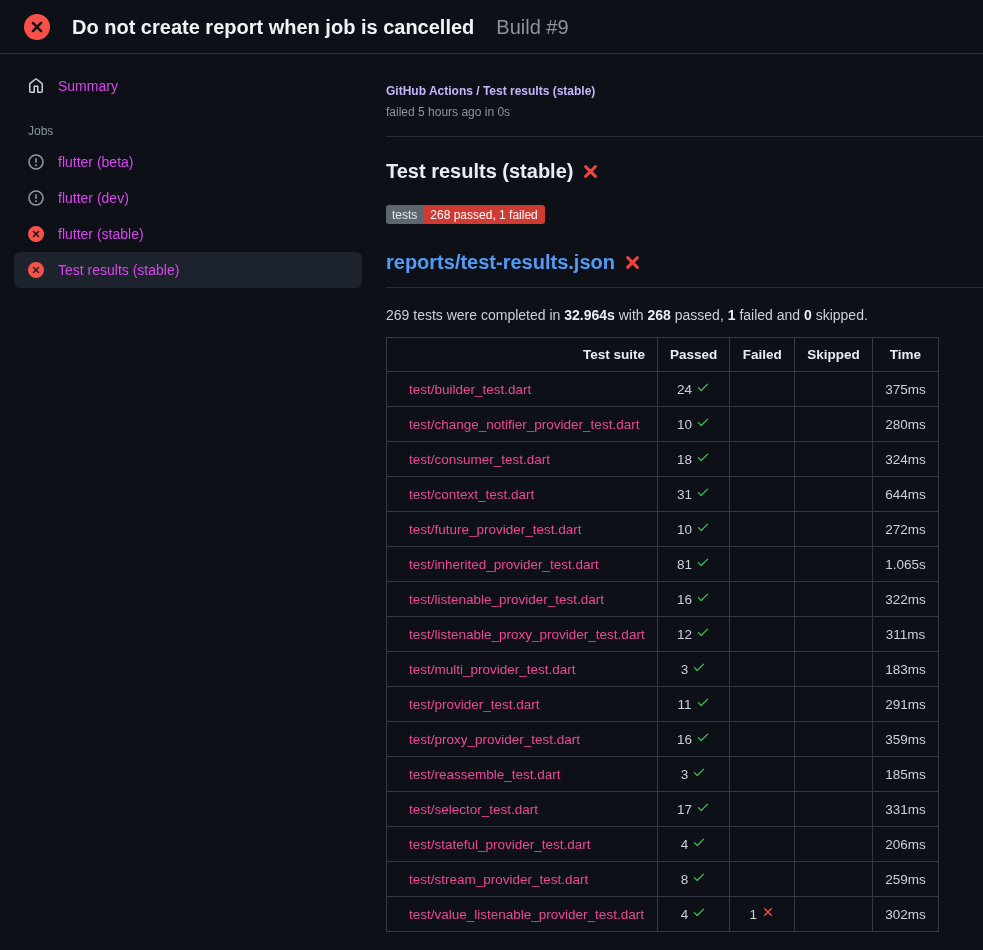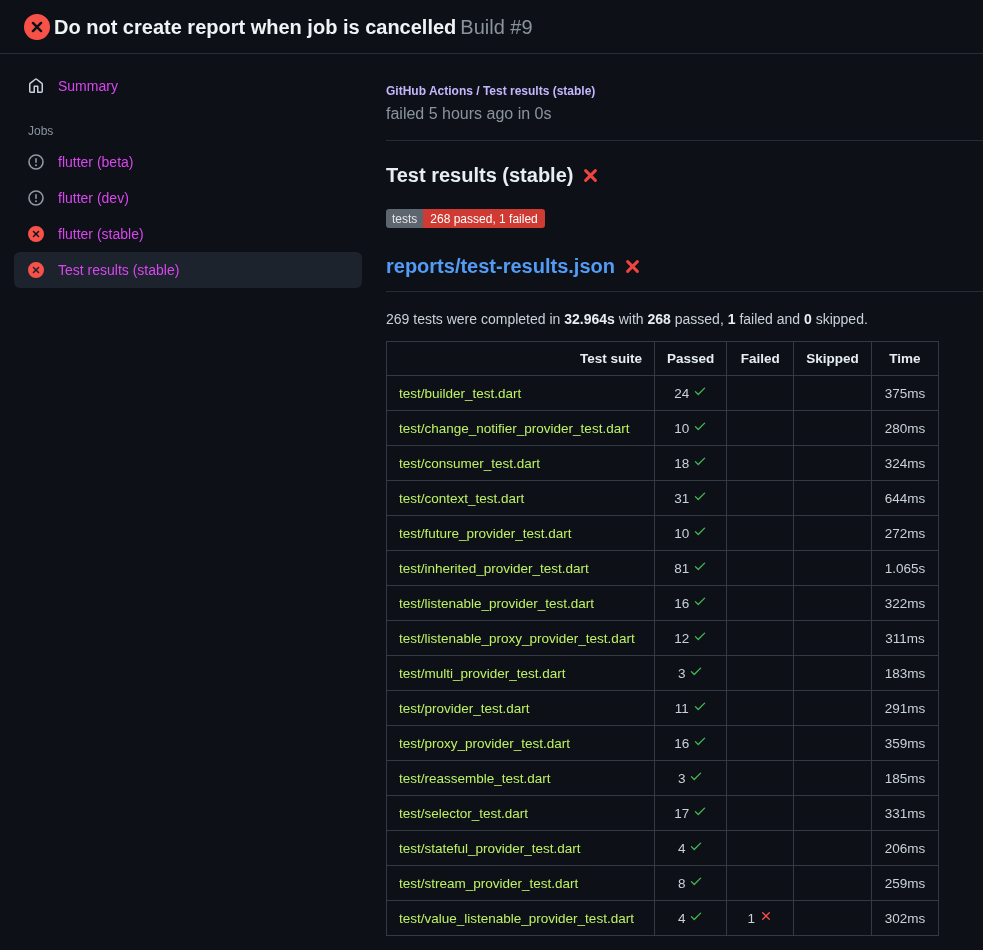--- a/index.html
+++ b/index.html
@@ -5,21 +5,21 @@
   * { box-sizing: border-box; }
   html,body { margin:0; padding:0; }
   body {
     width: 983px; height: 950px; overflow: hidden;
     background: #0d1117; color: #c9d1d9;
     font-family: "Liberation Sans", "DejaVu Sans", sans-serif;
     font-size: 14px;
   }
   
   .check-header {
-    display: flex; align-items: center; gap: 4px;
+    display: flex; align-items: center; gap: 22px;
     padding: 14px 24px 13px 24px;
     border-bottom: 1px solid #262d36;
   }
   .check-header .page-title { font-size: 20px; font-weight: 700; color: #f0f3f6; }
   .check-header .build-num  { font-size: 20px; font-weight: 400; color: #8b949e; }
   .icon { display: inline-flex; align-items: center; justify-content: center; flex: none; }
   
   .content { display: flex; align-items: flex-start; }
   aside {
     width: 374px; flex: none;
@@ -36,21 +36,21 @@
     cursor: pointer;
   }
   .side-item.selected { background: #1c232c; }
   .side-item .side-label { white-space: nowrap; overflow: hidden; text-overflow: ellipsis; }
   .jobs-heading {
     margin: 20px 0 6px 14px;
     font-size: 12px; color: #8b949e;
   }
   
   .breadcrumb { font-size: 12px; font-weight: 700; color: #c4b5fd; }
-  .status-line { margin-top: 7px; font-size: 16px; color: #8b949e; }
+  .status-line { margin-top: 7px; font-size: 12px; color: #8b949e; }
   .divider { border-top: 1px solid #262d36; margin-top: 17px; }
   .section-title {
     margin: 23px 0 0 0;
     display: flex; align-items: center; gap: 9px;
     font-size: 20px; font-weight: 700; color: #e6edf3;
   }
   .tests-badge {
     margin-top: 22px; display: inline-flex;
     font-size: 12px; line-height: 1; border-radius: 3px; overflow: hidden;
   }
@@ -78,21 +78,21 @@
     line-height: 17px;
   }
   table.results th { font-weight: 700; color: #e6edf3; text-align: center; white-space: nowrap; }
   table.results th.col-suite { text-align: right; width: 272px; }
   table.results th.col-passed { width: 67px; }
   table.results th.col-failed { width: 68px; }
   table.results th.col-skipped { width: 78px; }
   table.results th.col-time { width: 68px; }
   table.results td { color: #c9d1d9; }
   table.results td.num, table.results td.time-cell { text-align: center; white-space: nowrap; }
-  table.results td.suite a { color: #bef264; text-decoration: none; cursor: pointer; white-space: nowrap; }
+  table.results td.suite a { color: #ec4899; text-decoration: none; cursor: pointer; white-space: nowrap; margin-left: 10px; }
   table.results td .cnt { margin-right: 4px; }
   table.results td svg { vertical-align: -2px; }
 </style>
 </head>
 <body>
 
 <header class="check-header">
   <span class="icon">
     <svg viewBox="0 0 16 16" width="26" height="26" fill="#f85149">
         <path d="M2.343 13.657A8 8 0 1 1 13.658 2.343 8 8 0 0 1 2.343 13.657ZM6.03 4.97a.751.751 0 0 0-1.042.018.751.751 0 0 0-.018 1.042L6.94 8 4.97 9.97a.749.749 0 0 0 .326 1.275.749.749 0 0 0 .734-.215L8 9.06l1.97 1.97a.749.749 0 0 0 1.275-.326.749.749 0 0 0-.215-.734L9.06 8l1.97-1.97a.749.749 0 0 0-.326-1.275.749.749 0 0 0-.734.215L8 6.94Z"></path>

